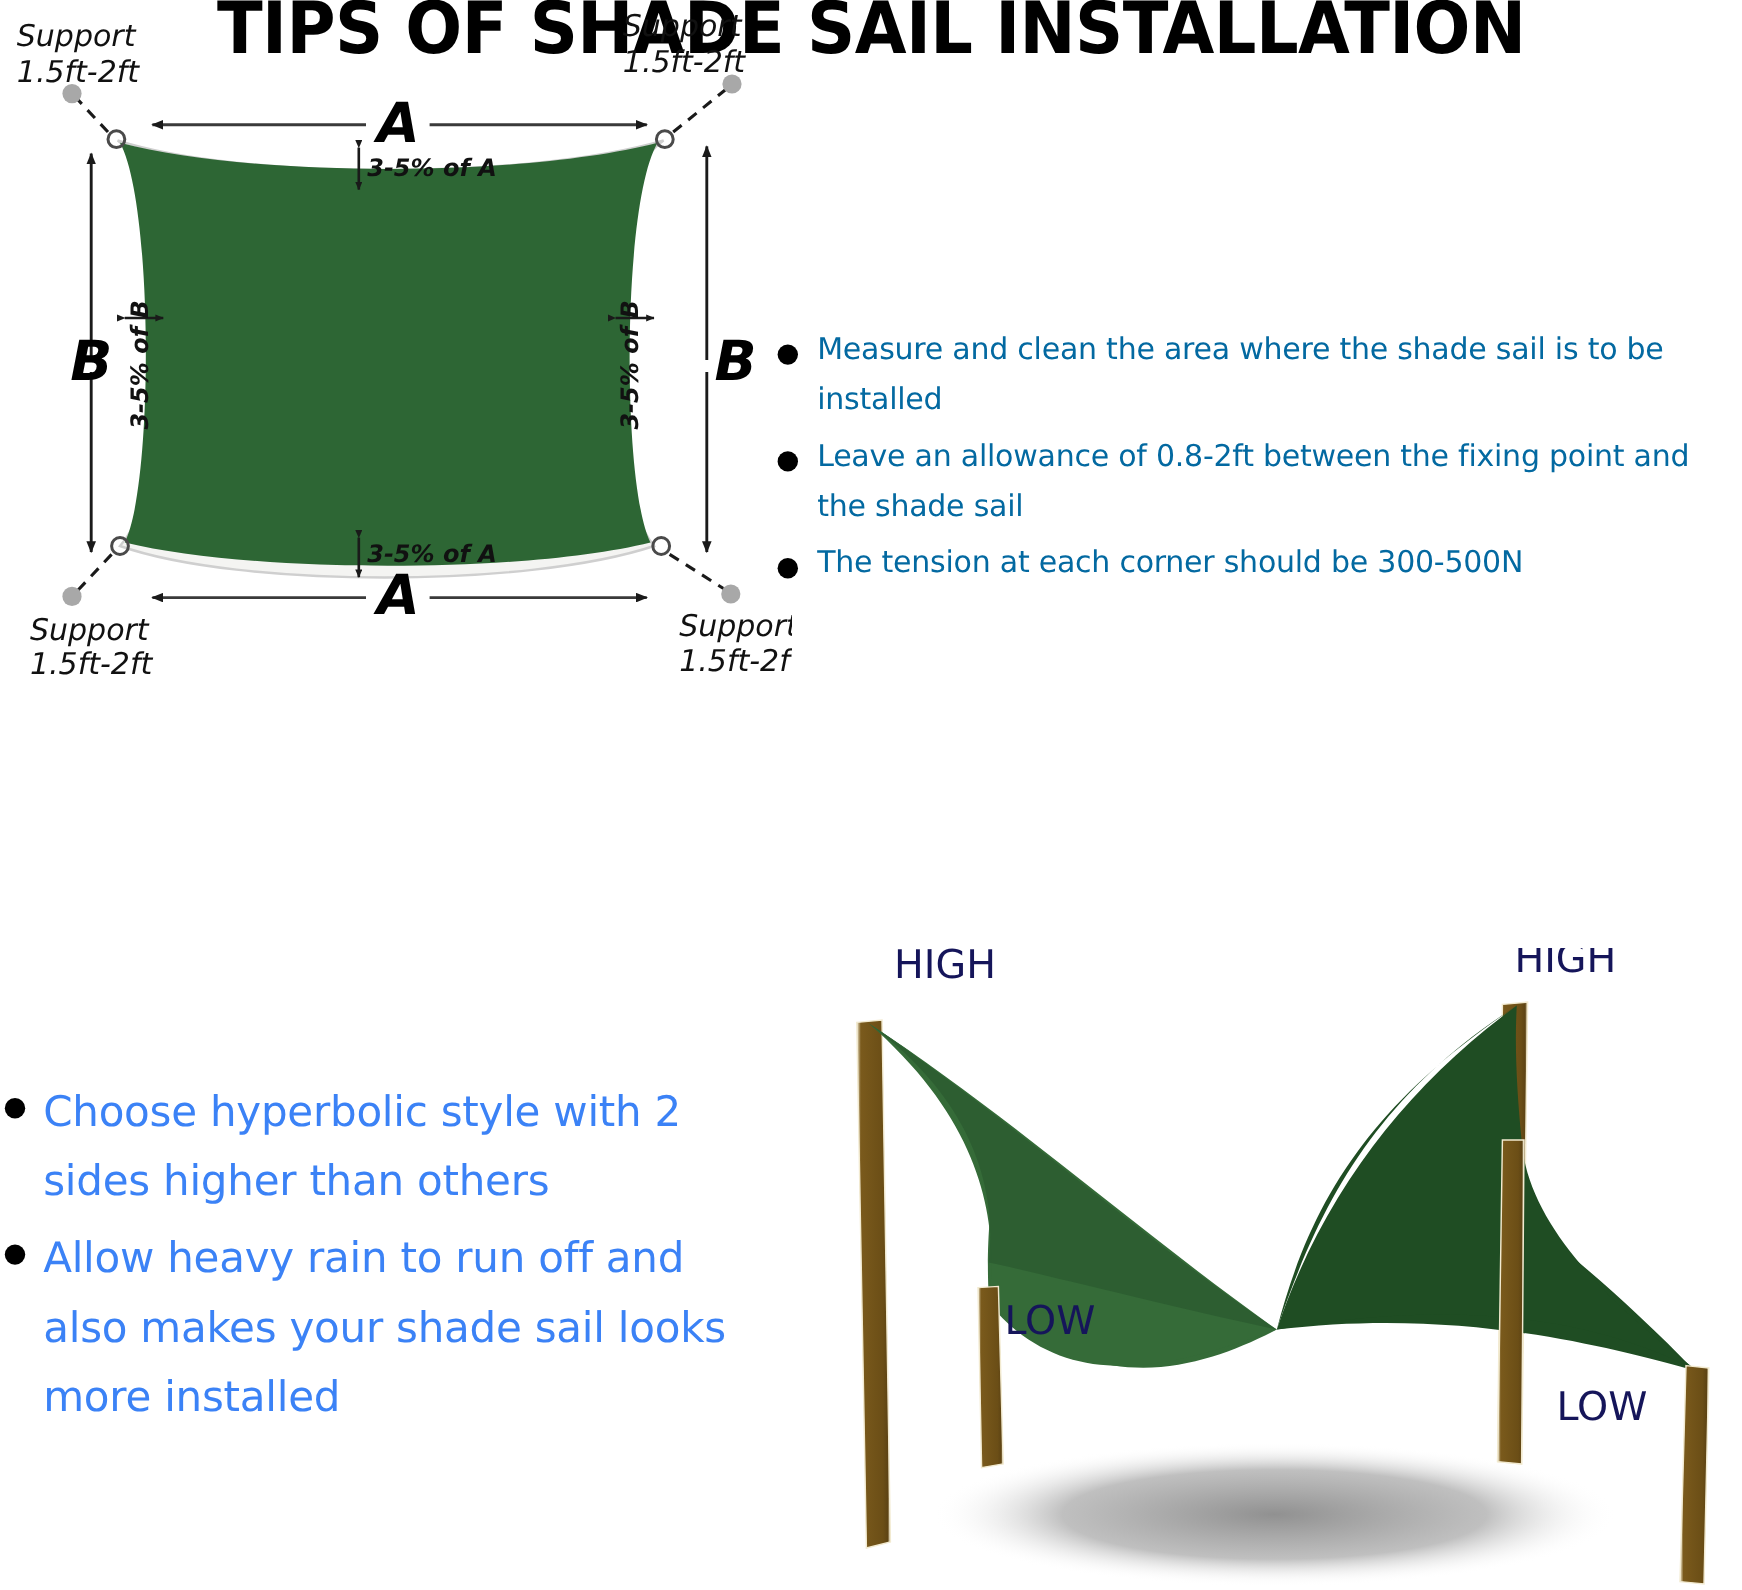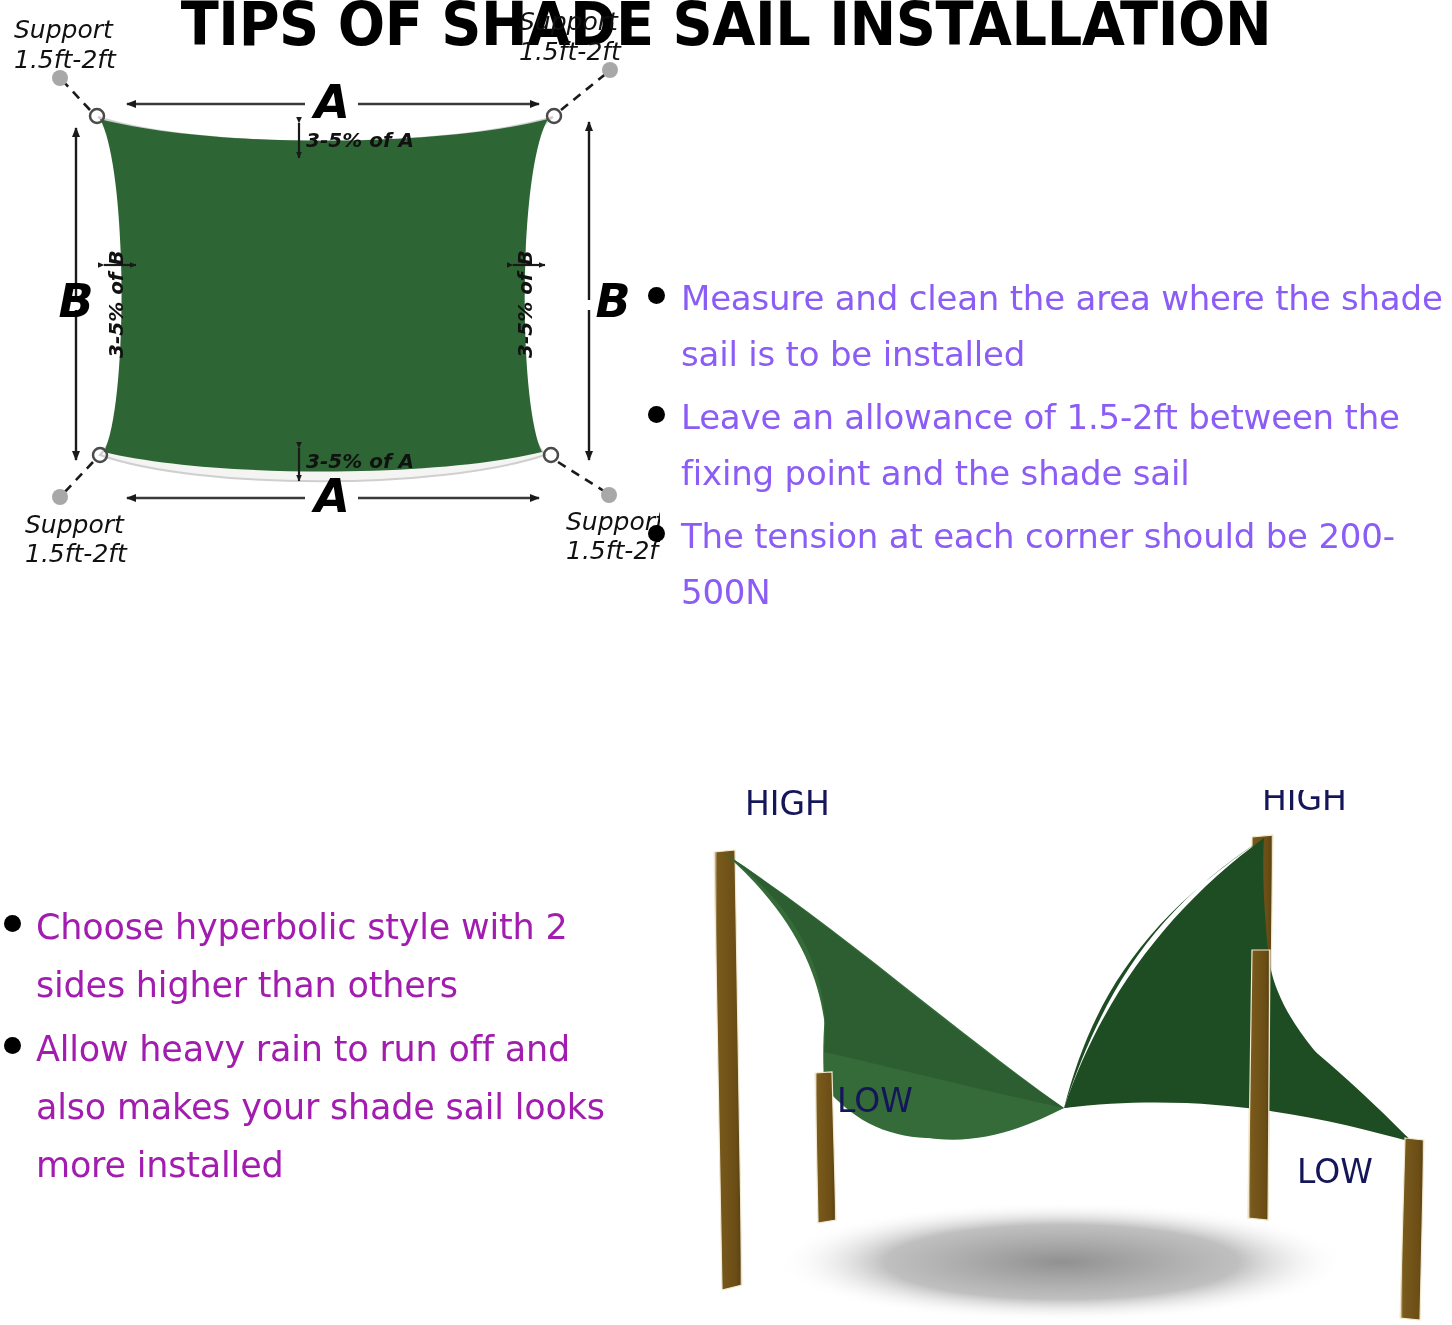--- a/index.html
+++ b/index.html
@@ -60,23 +60,23 @@
     flex: 0 0 auto;
     width: 17px;
     height: 17px;
     border-radius: 50%;
     background: #000000;
     margin-top: 17px;
     margin-right: 16px;
   }
   .tip-text {
     flex: 1 1 auto;
-    font-size: 34px;
+    font-size: 25px;
     line-height: 1.66;
-    color: #8b5cf6;
+    color: #0369a1;
     font-family: "DejaVu Sans", "Liberation Sans", sans-serif;
     letter-spacing: -0.2px;
   }
 
   
   #style-list {
     position: absolute;
     left: 4px;
     top: 898px;
     width: 630px;
@@ -92,21 +92,21 @@
     height: 17px;
     border-radius: 50%;
     background: #000000;
     margin-top: 17px;
     margin-right: 15px;
   }
   .style-text {
     flex: 1 1 auto;
     font-size: 35px;
     line-height: 1.66;
-    color: #a21caf;
+    color: #3b82f6;
     font-family: "DejaVu Sans", "Liberation Sans", sans-serif;
     letter-spacing: -0.2px;
   }
 
   
   #hyper-diagram {
     position: absolute;
     left: 672px;
     top: 790px;
     width: 780px;
@@ -199,25 +199,25 @@
   </svg>
 </div>
 
 <div id="tips-list">
   <div class="tip-row">
     <span class="tip-bullet"></span>
     <span class="tip-text">Measure and clean the area where the shade sail is to be installed</span>
   </div>
   <div class="tip-row">
     <span class="tip-bullet"></span>
-    <span class="tip-text">Leave an allowance of 1.5-2ft between the fixing point and the shade sail</span>
+    <span class="tip-text">Leave an allowance of 0.8-2ft between the fixing point and the shade sail</span>
   </div>
   <div class="tip-row">
     <span class="tip-bullet"></span>
-    <span class="tip-text">The tension at each corner should be 200-500N</span>
+    <span class="tip-text">The tension at each corner should be 300-500N</span>
   </div>
 </div>
 
 <div id="style-list">
   <div class="style-row">
     <span class="style-bullet"></span>
     <span class="style-text">Choose hyperbolic style with 2 sides higher than others</span>
   </div>
   <div class="style-row">
     <span class="style-bullet"></span>

